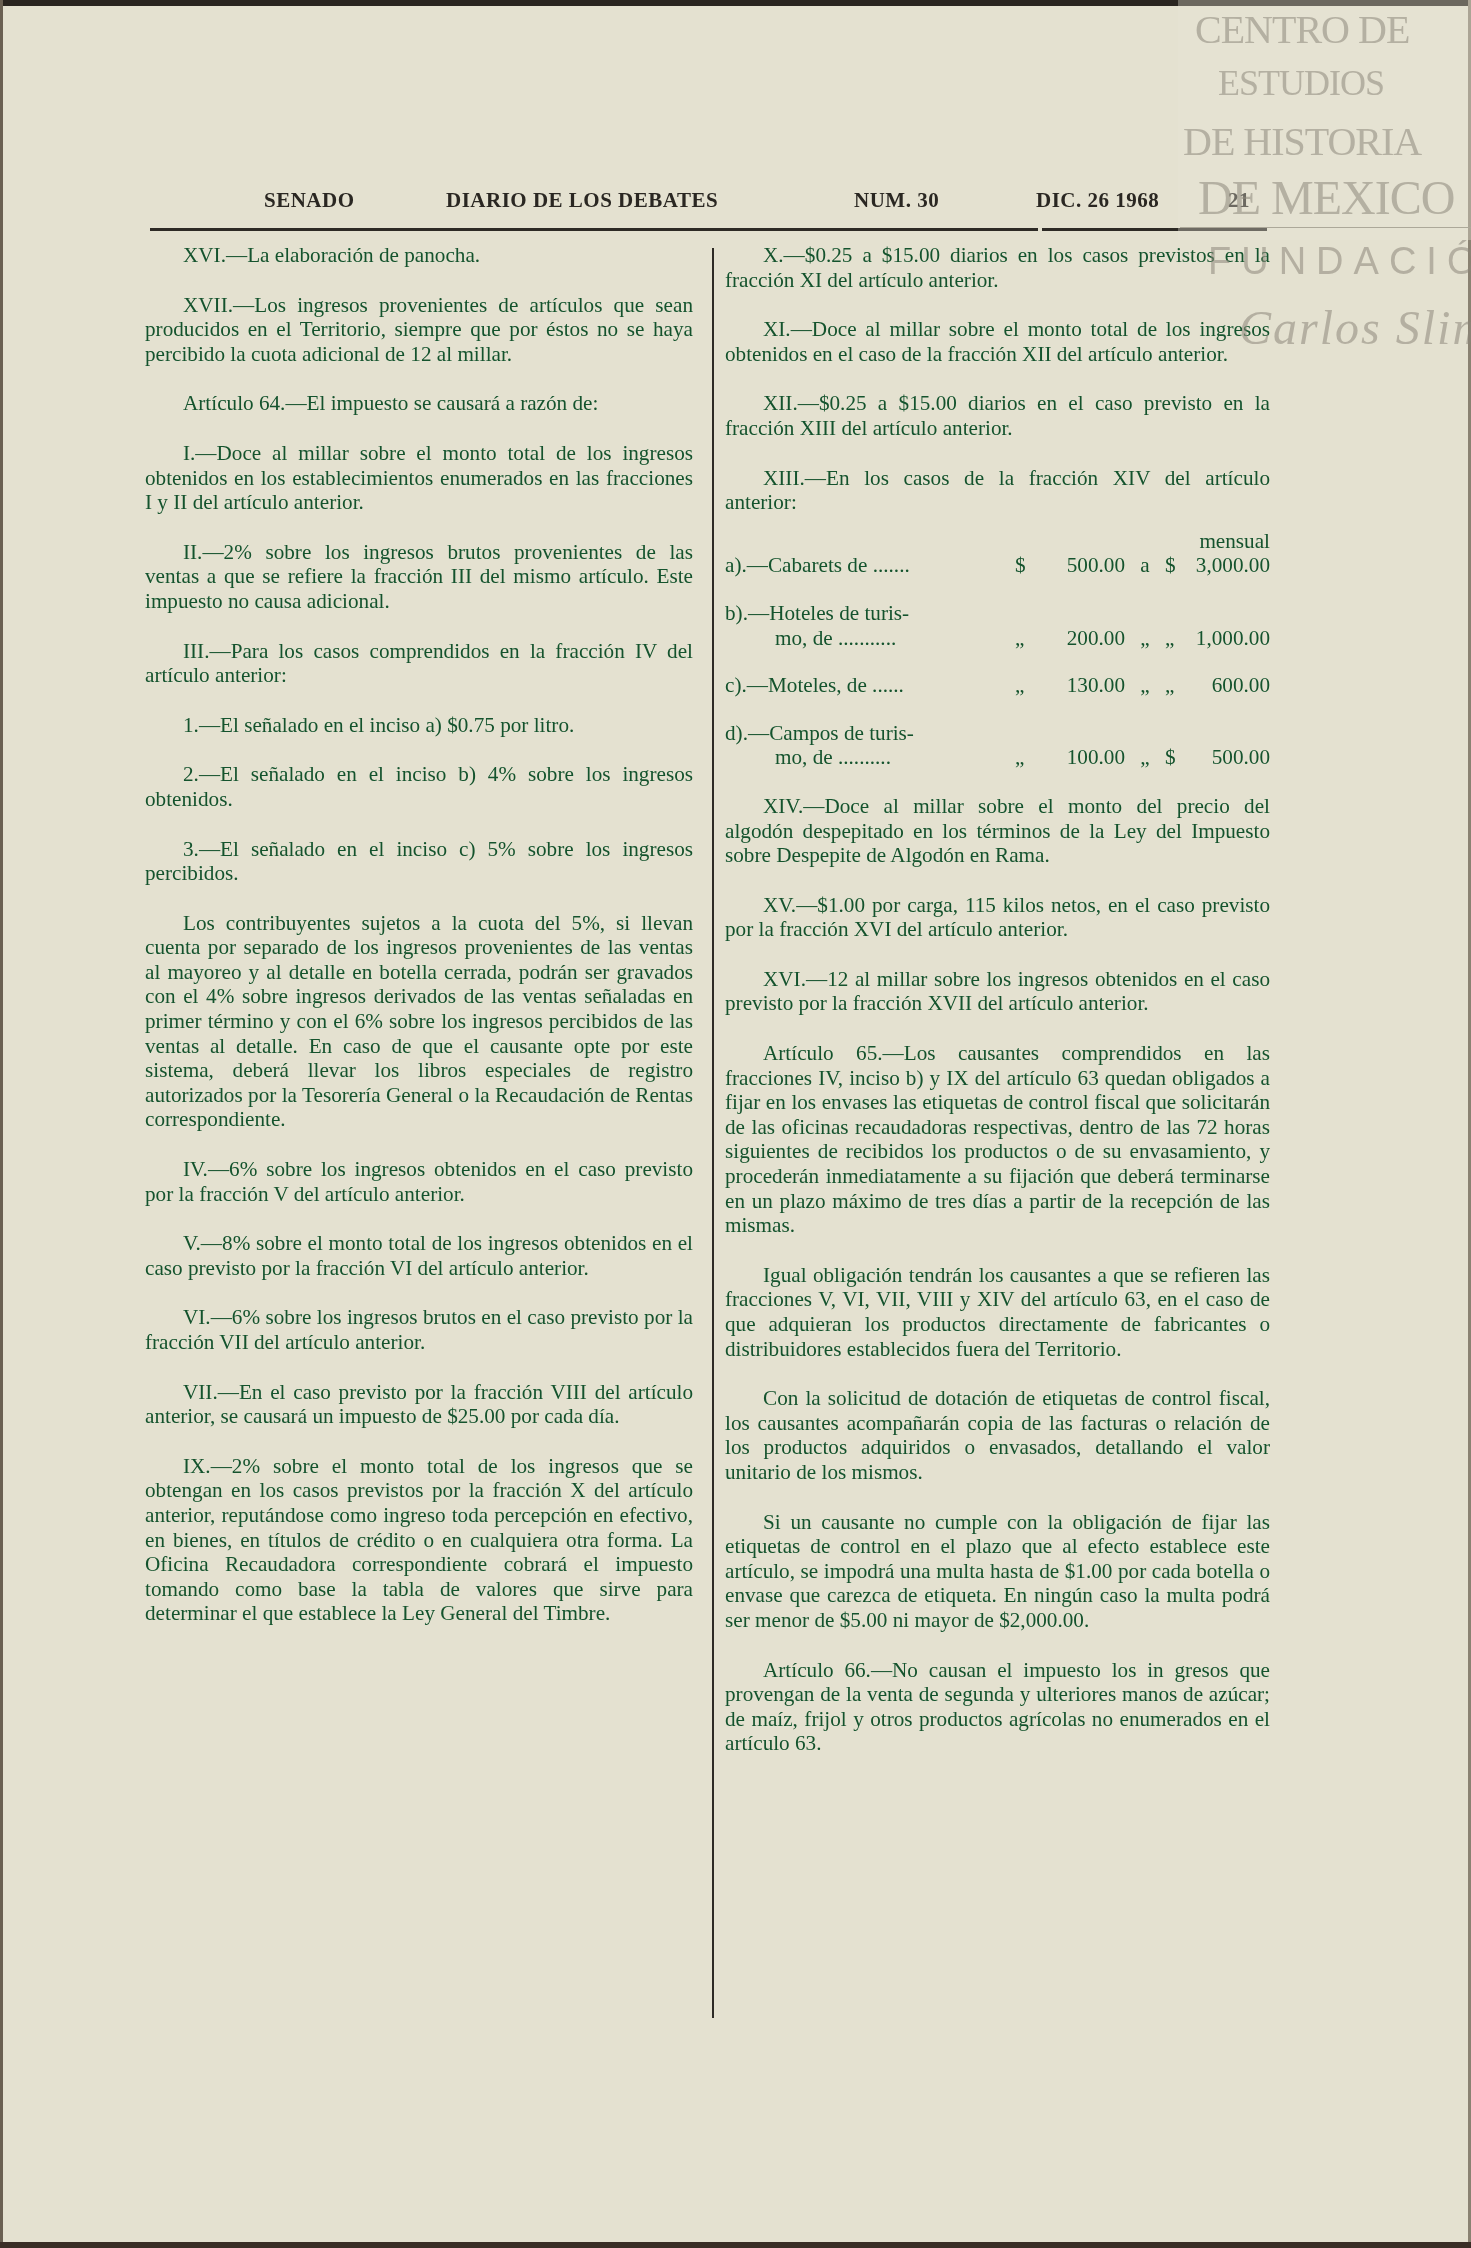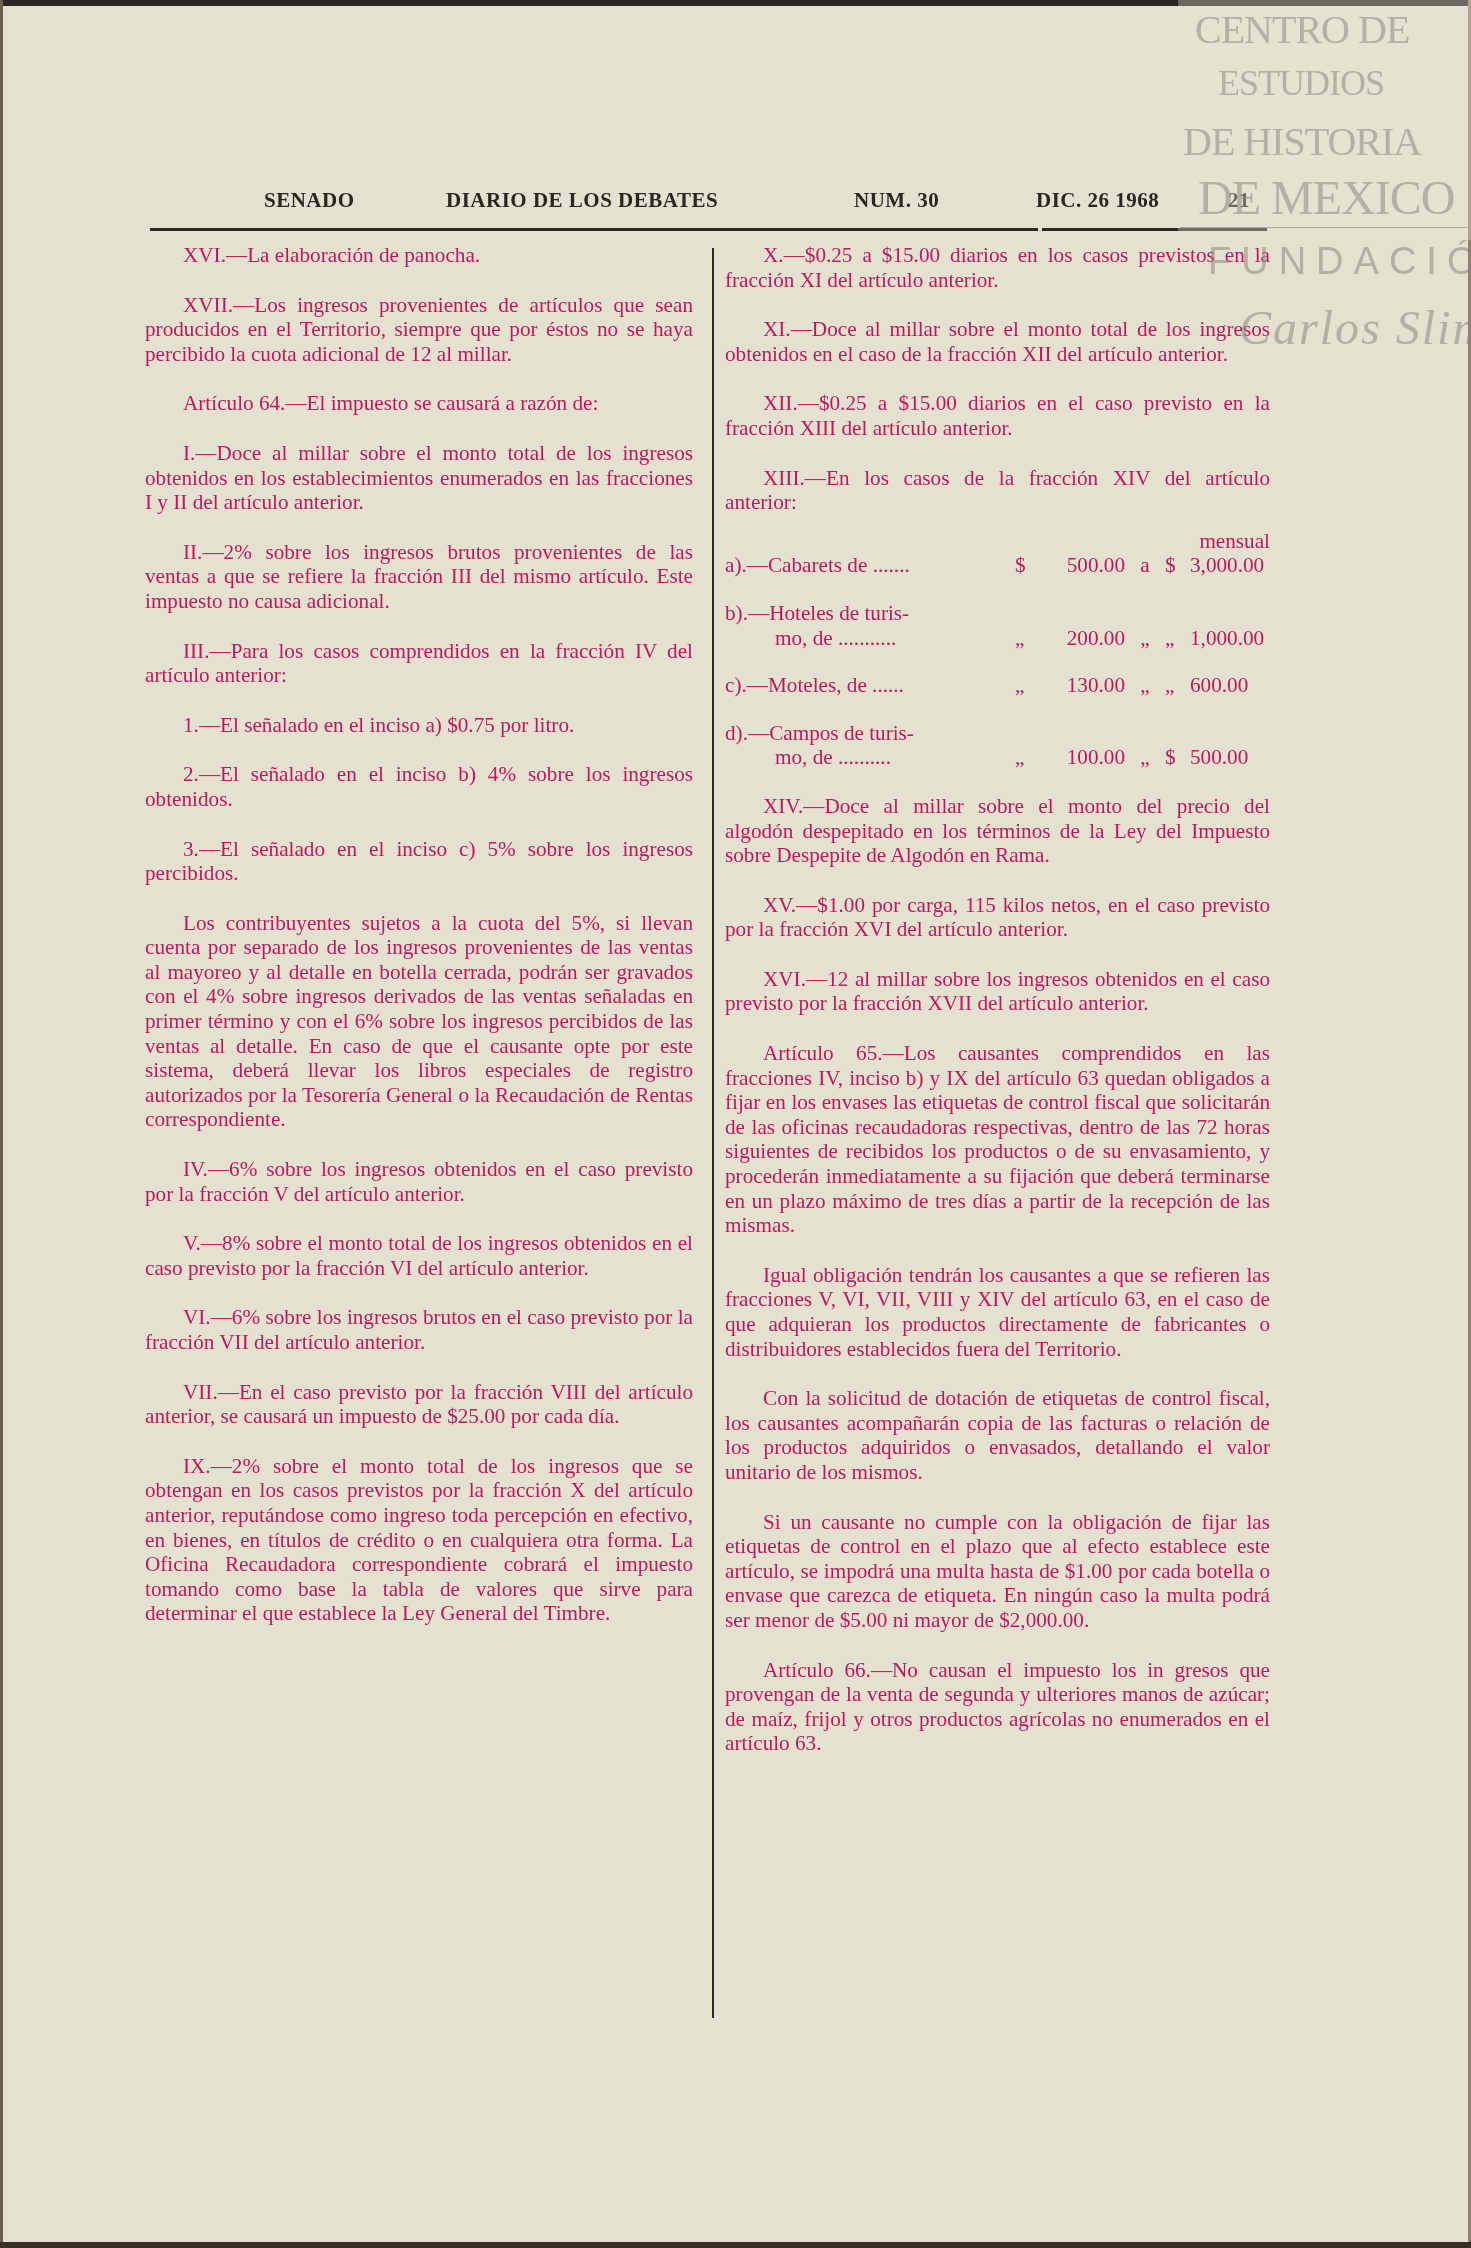--- a/index.html
+++ b/index.html
@@ -28,38 +28,38 @@
 
   .rule-left { position: absolute; top: 228px; left: 150px; width: 888px; height: 3px; background: #2d2a25; }
   .rule-right { position: absolute; top: 228px; left: 1042px; width: 225px; height: 3px; background: #2d2a25; }
   .rule-overlay { position: absolute; top: 227px; left: 1180px; width: 291px; height: 1px; background: #8c8778; }
 
   .col-divider { position: absolute; top: 248px; left: 712px; width: 2px; height: 1770px; background: #2d2a25; }
 
   .column {
     position: absolute; top: 243px;
     font-size: 21.2px; line-height: 24.6px; text-align: justify;
-    font-family: "Liberation Serif", serif; color: #be185d;
+    font-family: "Liberation Serif", serif; color: #14532d;
   }
   .col-left { left: 145px; width: 548px; }
   .col-right { left: 725px; width: 545px; }
   .para { margin: 0 0 25px 0; text-indent: 38px; hyphens: manual; }
 
   .fee-table { margin: 0 0 24px 0; width: 545px; border-collapse: collapse; }
   .fee-table td { padding: 0; vertical-align: bottom; white-space: nowrap; }
   .fee-header td { text-align: right; }
   .fee-row td { padding-top: 23px; }
   .fee-row.first td { padding-top: 0; }
   .fee-label { width: 290px; }
   .fee-label .indent { display: block; padding-left: 50px; }
   .fee-cur1 { width: 30px; text-align: left; }
   .fee-min { width: 80px; text-align: right; }
   .fee-sep { width: 40px; text-align: center; }
   .fee-cur2 { width: 25px; text-align: left; }
-  .fee-max { text-align: left; }
+  .fee-max { text-align: right; }
   .mensual-cell { text-align: right; padding-right: 130px; }
 
   .watermark { position: absolute; color: rgba(140,134,122,0.55); font-family: "Liberation Serif", serif; white-space: nowrap; }
   .wm-box { position: absolute; left: 1178px; top: 0; width: 293px; height: 240px; background: rgba(232,229,216,0.35); }
   .wm1 { top: 6px; left: 1195px; font-size: 40px; letter-spacing: -1px; }
   .wm2 { top: 62px; left: 1218px; font-size: 36px; letter-spacing: -1px; }
   .wm3 { top: 118px; left: 1183px; font-size: 40px; letter-spacing: -1px; }
   .wm4 { top: 170px; left: 1198px; font-size: 48px; letter-spacing: -1px; }
   .wm5 { top: 240px; left: 1208px; font-size: 38px; letter-spacing: 10px; font-family: "Liberation Sans", sans-serif; font-weight: normal; }
   .wm6 { top: 300px; left: 1195px; font-size: 48px; font-style: italic; font-family: "Liberation Serif", serif; letter-spacing: 2px; margin-left: 44px; }

